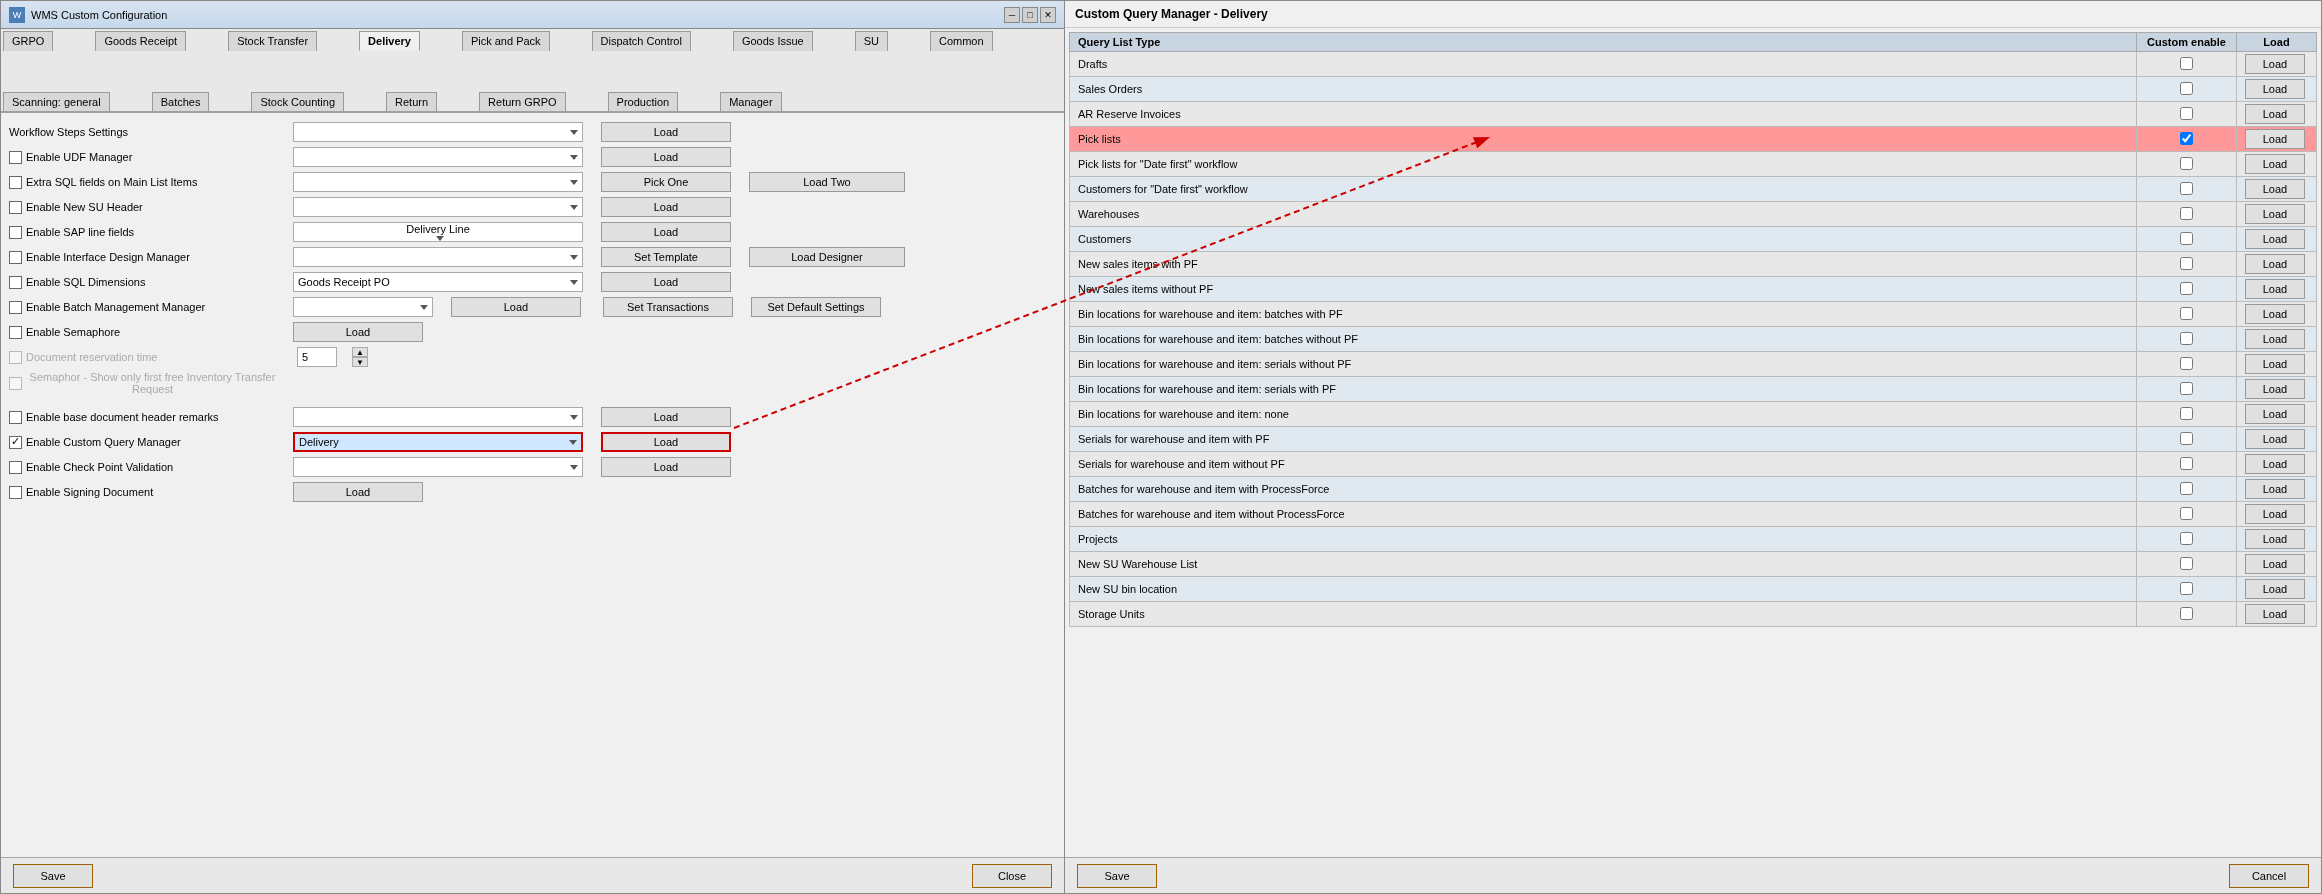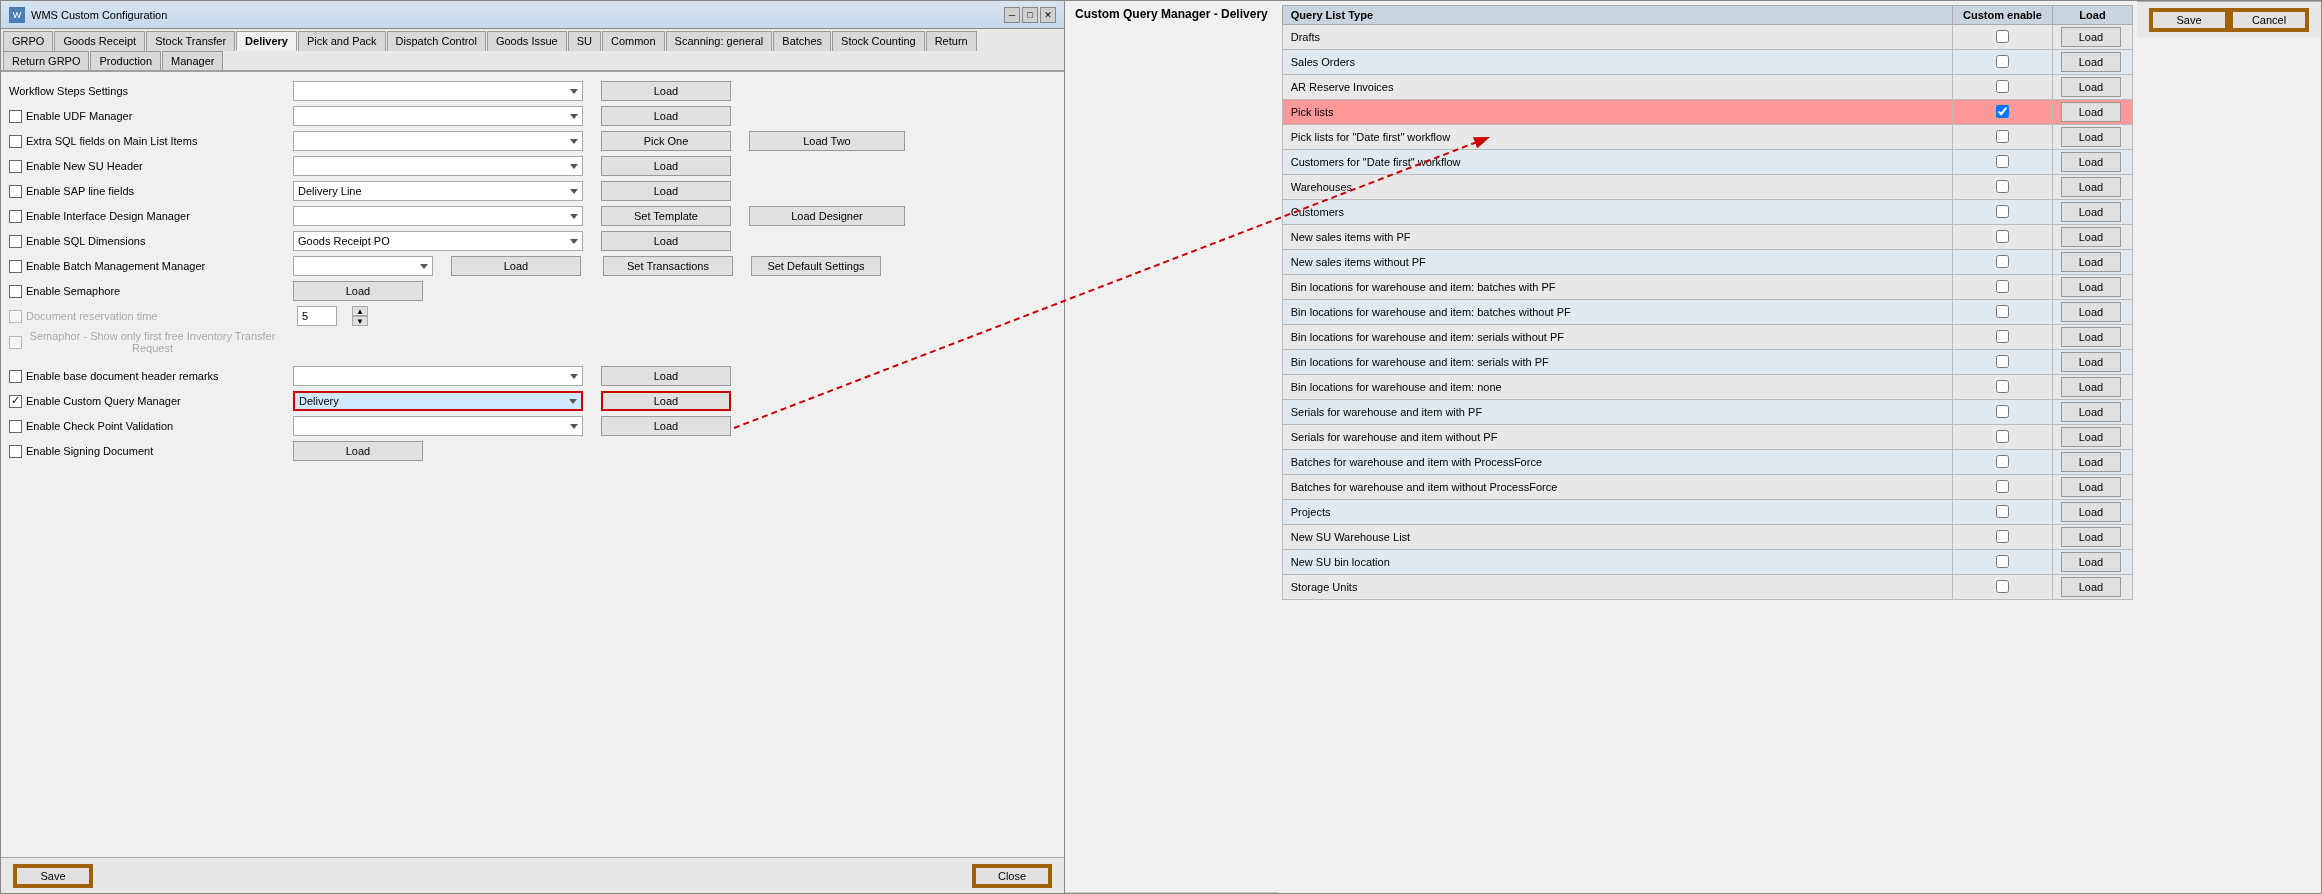--- a/index.html
+++ b/index.html
@@ -66,20 +66,21 @@
       font-size: 9px;
     }
 
     
     .tabs-row {
       display: flex;
       flex-wrap: wrap;
       background: #e8e8e8;
       border-bottom: 2px solid #a0a0a0;
       padding: 2px 2px 0 2px;
+      gap: 41px;
     }
 
     .tab {
       padding: 3px 8px;
       background: #d8d8d8;
       border: 1px solid #999;
       border-bottom: none;
       cursor: pointer;
       margin-right: 1px;
       white-space: nowrap;
@@ -219,37 +220,37 @@
       display: flex;
       align-items: center;
       justify-content: space-between;
       padding: 0 12px;
     }
 
     .bottom-btn {
       width: 80px;
       height: 24px;
       background: #e0e0e0;
-      border: 4px solid #a16207;
+      border: 1px solid #a16207;
       cursor: pointer;
       font-size: 11px;
       display: flex;
       align-items: center;
       justify-content: center;
     }
 
     
     .right-panel {
       width: 1257px;
       height: 894px;
       background: #f0f0f0;
       border: 1px solid #888;
       border-left: none;
       display: flex;
-      flex-direction: row;
+      flex-direction: column;
     }
 
     .right-title {
       padding: 6px 10px;
       font-weight: bold;
       font-size: 12px;
       background: #f0f0f0;
       border-bottom: 1px solid #ccc;
     }
 
@@ -412,21 +413,21 @@
       </div>
       <button class="btn col-btn-load">Load</button>
     </div>
 
     <div class="form-row">
       <label>
         <div class="checkbox"></div>
         <span>Enable SAP line fields</span>
       </label>
       <div style="width:290px; margin-right:4px;">
-        <div class="dropdown" style="width:100%;">
+        <div class="dropdown" style="width:100%;flex-direction:column;">
           <span>Delivery Line</span>
           <span class="dropdown-arrow"></span>
         </div>
       </div>
       <button class="btn col-btn-load">Load</button>
     </div>
 
     <div class="form-row">
       <label>
         <div class="checkbox"></div>

